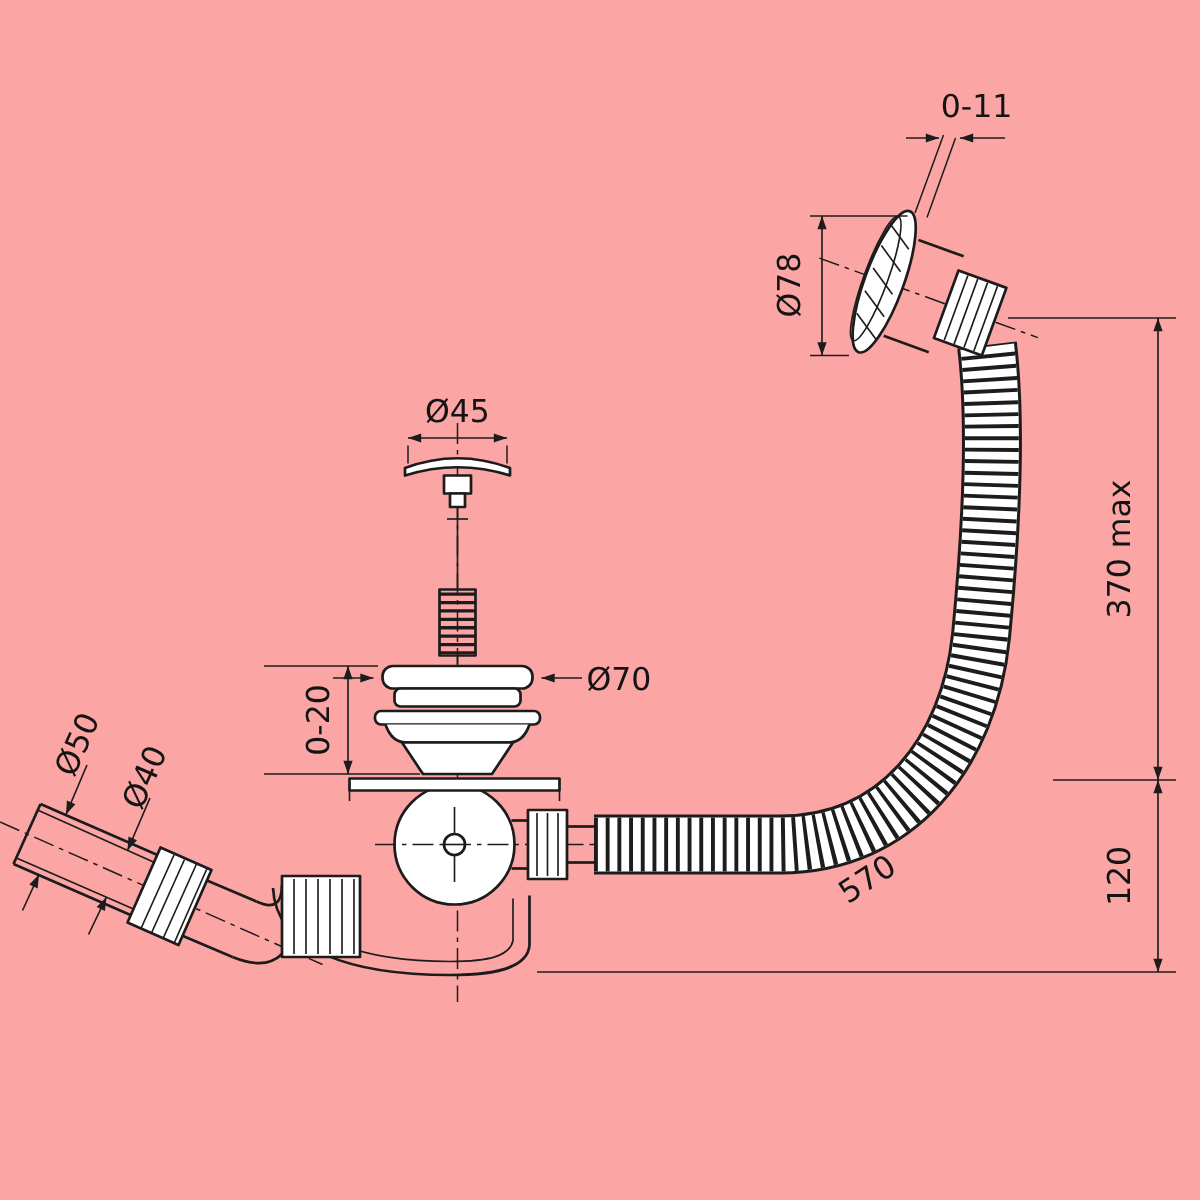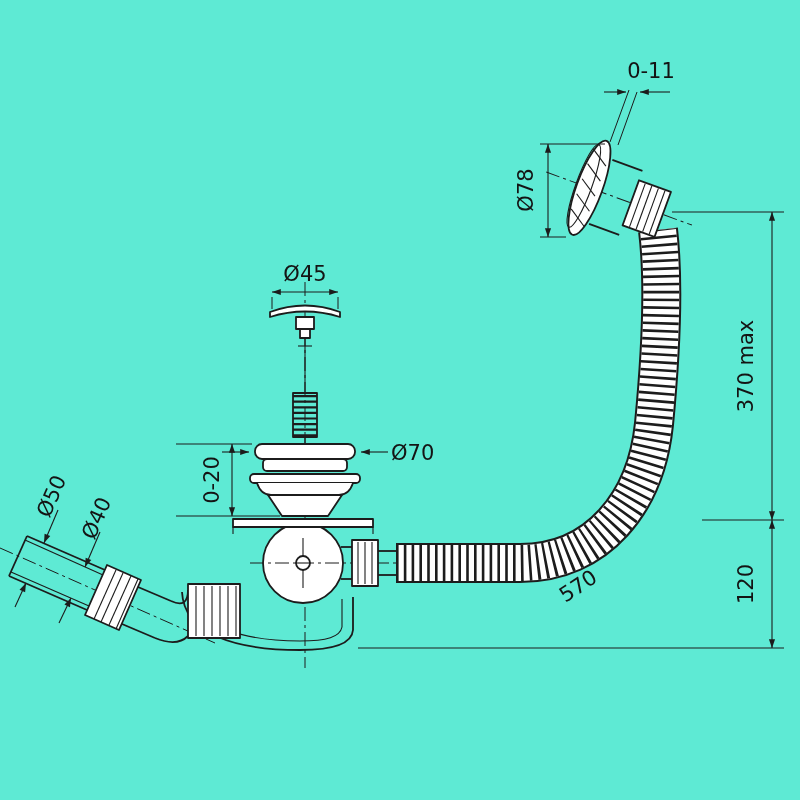--- a/index.html
+++ b/index.html
@@ -1,16 +1,16 @@
 <!DOCTYPE html>
 <html><head>
 <meta charset="utf-8">
 <style>
   html,body{margin:0;padding:0;background:#ffffff;}
-  .stage{position:relative;width:800px;height:800px;background:#5eead4;overflow:hidden;
+  .stage{position:relative;width:800px;height:800px;background:#fca5a5;overflow:hidden;
          font-family:"DejaVu Sans", sans-serif;}
   svg{display:block;}
   .out{stroke:#1c1c1c;stroke-width:1.8;fill:none;stroke-linecap:butt;stroke-linejoin:round;}
   .outw{stroke:#1c1c1c;stroke-width:1.8;fill:#ffffff;stroke-linejoin:round;}
   .thin{stroke:#1c1c1c;stroke-width:1.1;fill:none;}
   .dim{stroke:#1c1c1c;stroke-width:1.1;fill:none;}
   .ext{stroke:#1c1c1c;stroke-width:1;fill:none;}
   .cl{stroke:#1c1c1c;stroke-width:1;fill:none;stroke-dasharray:14 4 3 4;}
   .ribs{stroke:#1c1c1c;fill:none;stroke-linecap:butt;}
   .lbl{font-size:21px;fill:#141414;}

